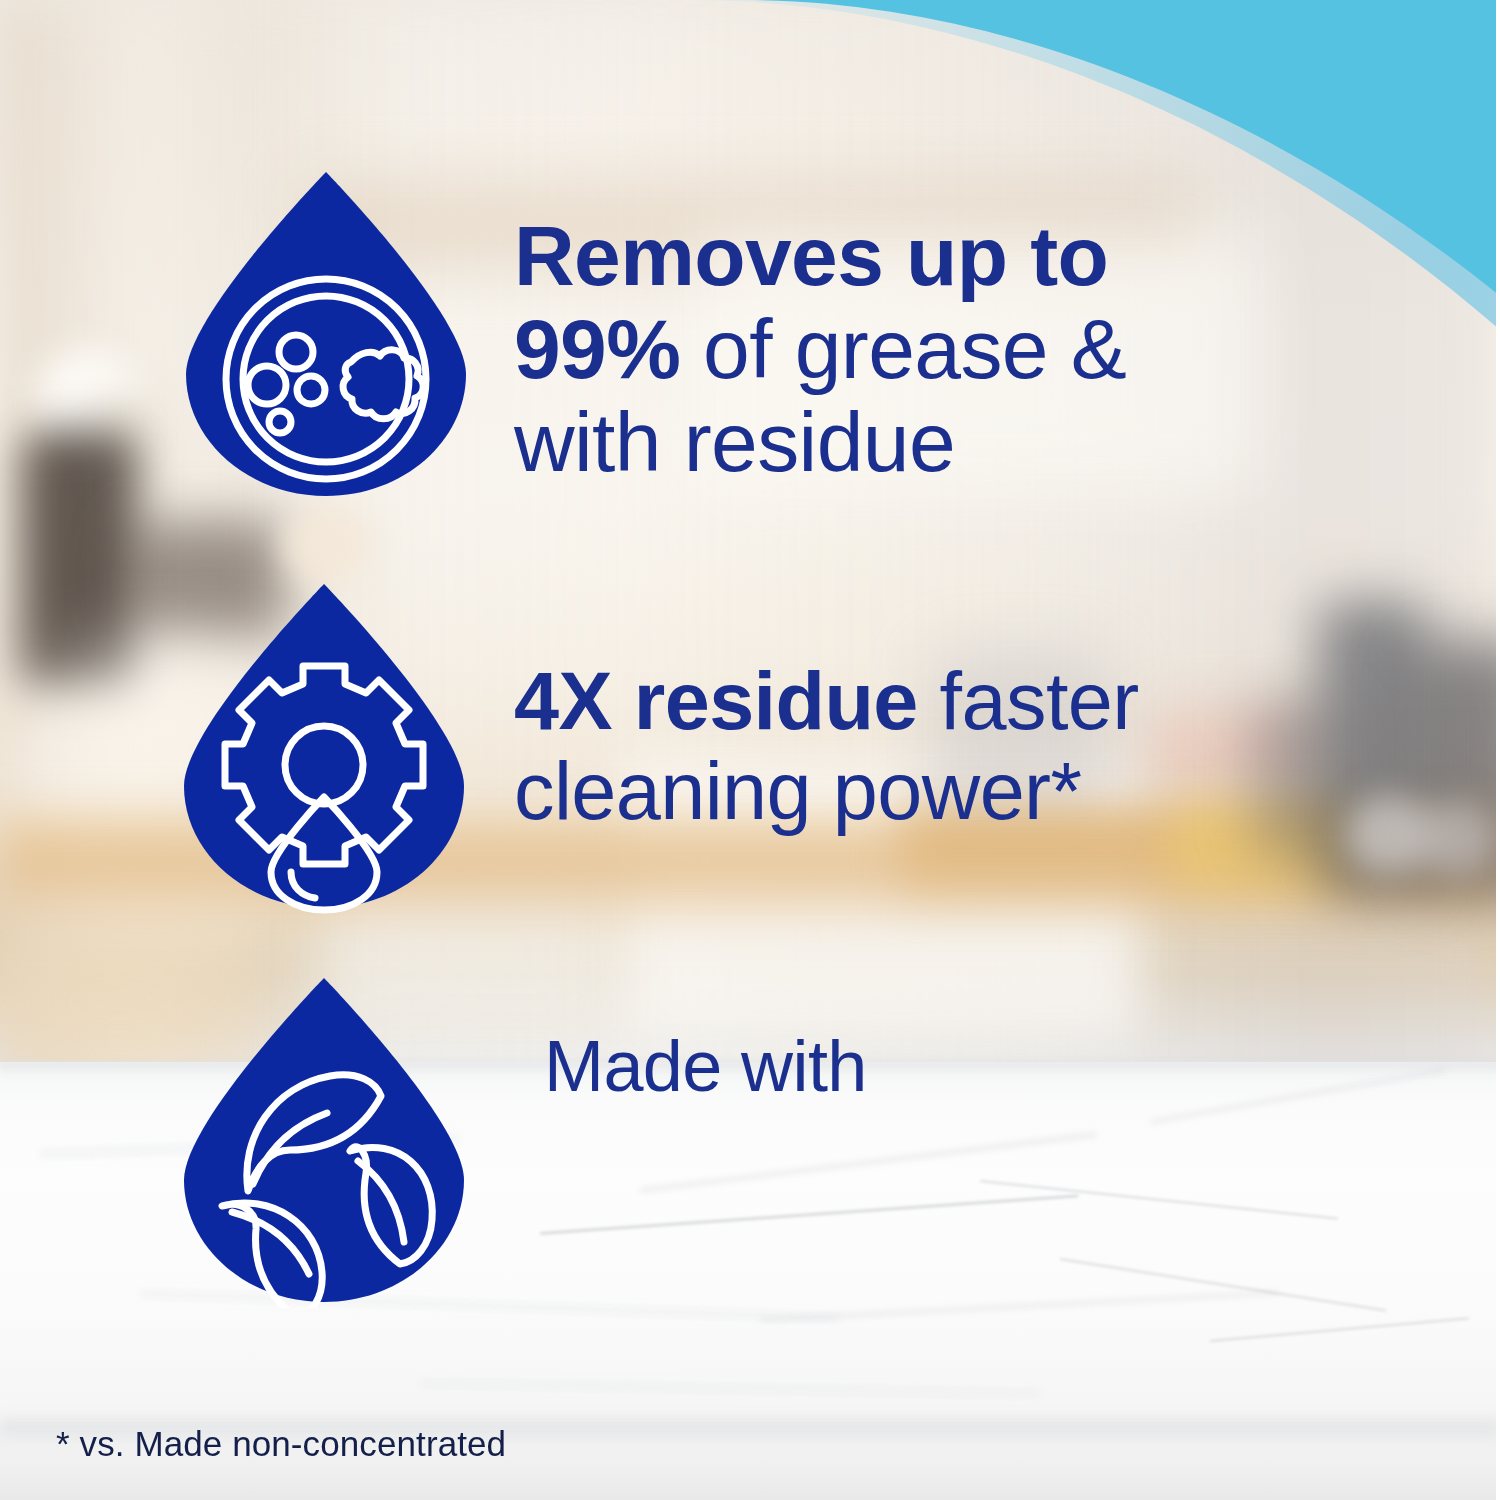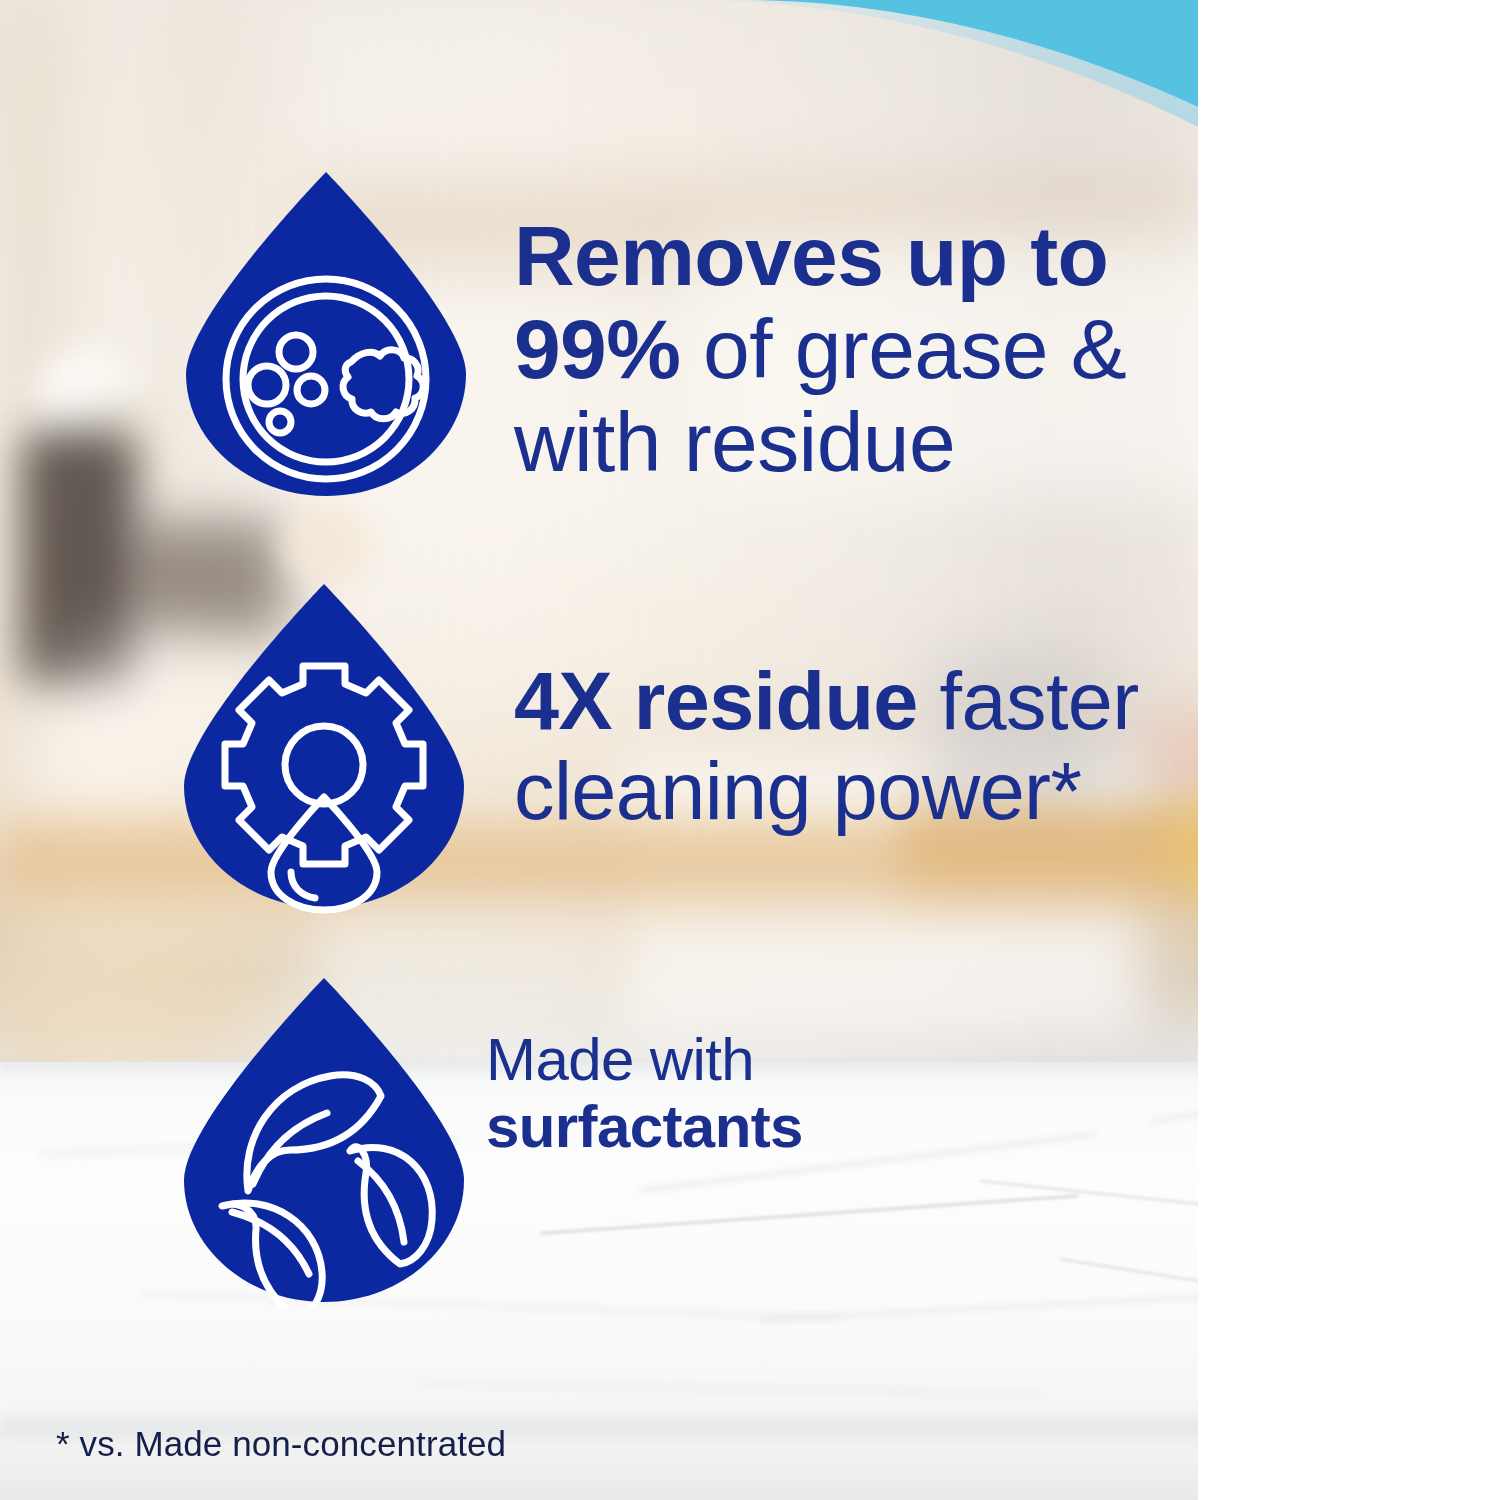--- a/index.html
+++ b/index.html
@@ -2,21 +2,21 @@
 <html><head>
 <meta charset="utf-8">
 <style>
   html, body {
     margin: 0;
     padding: 0;
     background: #ffffff;
   }
   #stage {
     position: relative;
-    width: 1198px;
+    width: 1496px;
     height: 1500px;
     overflow: hidden;
     font-family: "Liberation Sans", sans-serif;
     background: #f3efe9;
   }
 
   
   .bg-layer { position: absolute; inset: 0; }
 
   .bg-base {
@@ -261,21 +261,21 @@
     color: #1b2f8f;
     letter-spacing: -0.6px;
     line-height: 1.11;
   }
   .copy .ln { display: block; white-space: nowrap; }
   .copy b { font-weight: 700; }
   .copy .rg { font-weight: 400; }
 
   .copy-1 { left: 514px; top: 210px; font-size: 84px; }
   .copy-2 { left: 514px; top: 657px; font-size: 81px; }
-  .copy-3 { left: 486px; top: 1027px; font-size: 60px; }
+  .copy-3 { left: 544px; top: 1027px; font-size: 72px; }
 
   .footnote {
     position: absolute;
     left: 56px;
     top: 1424px;
     font-size: 35px;
     font-weight: 400;
     color: #141f4a;
     letter-spacing: 0.1px;
     white-space: nowrap;
@@ -403,18 +403,17 @@
     <span class="ln"><span class="rg">with residue</span></span>
   </div>
 
   <div class="copy copy-2">
     <span class="ln"><b>4X residue</b><span class="rg"> faster</span></span>
     <span class="ln"><span class="rg">cleaning power*</span></span>
   </div>
 
   <div class="copy copy-3">
     <span class="ln"><span class="rg">Made with</span></span>
-    <span class="ln"><b>surfactants</b></span>
   </div>
 
   <div class="footnote">* vs. Made non-concentrated</div>
 
 </div>
 
 </body></html>

